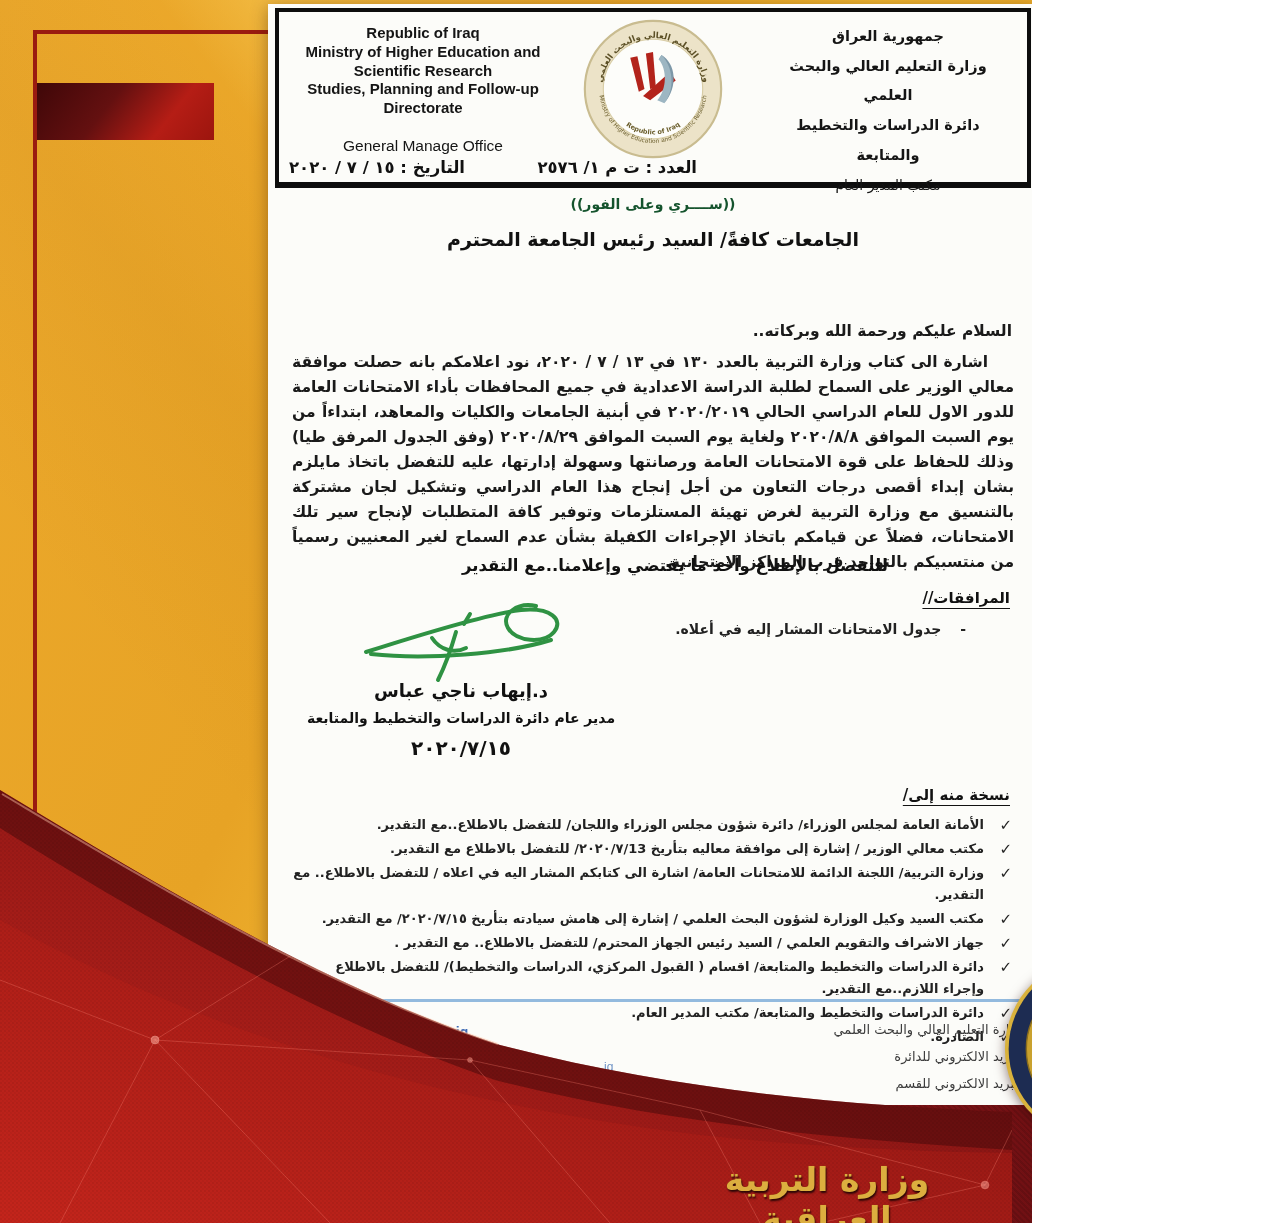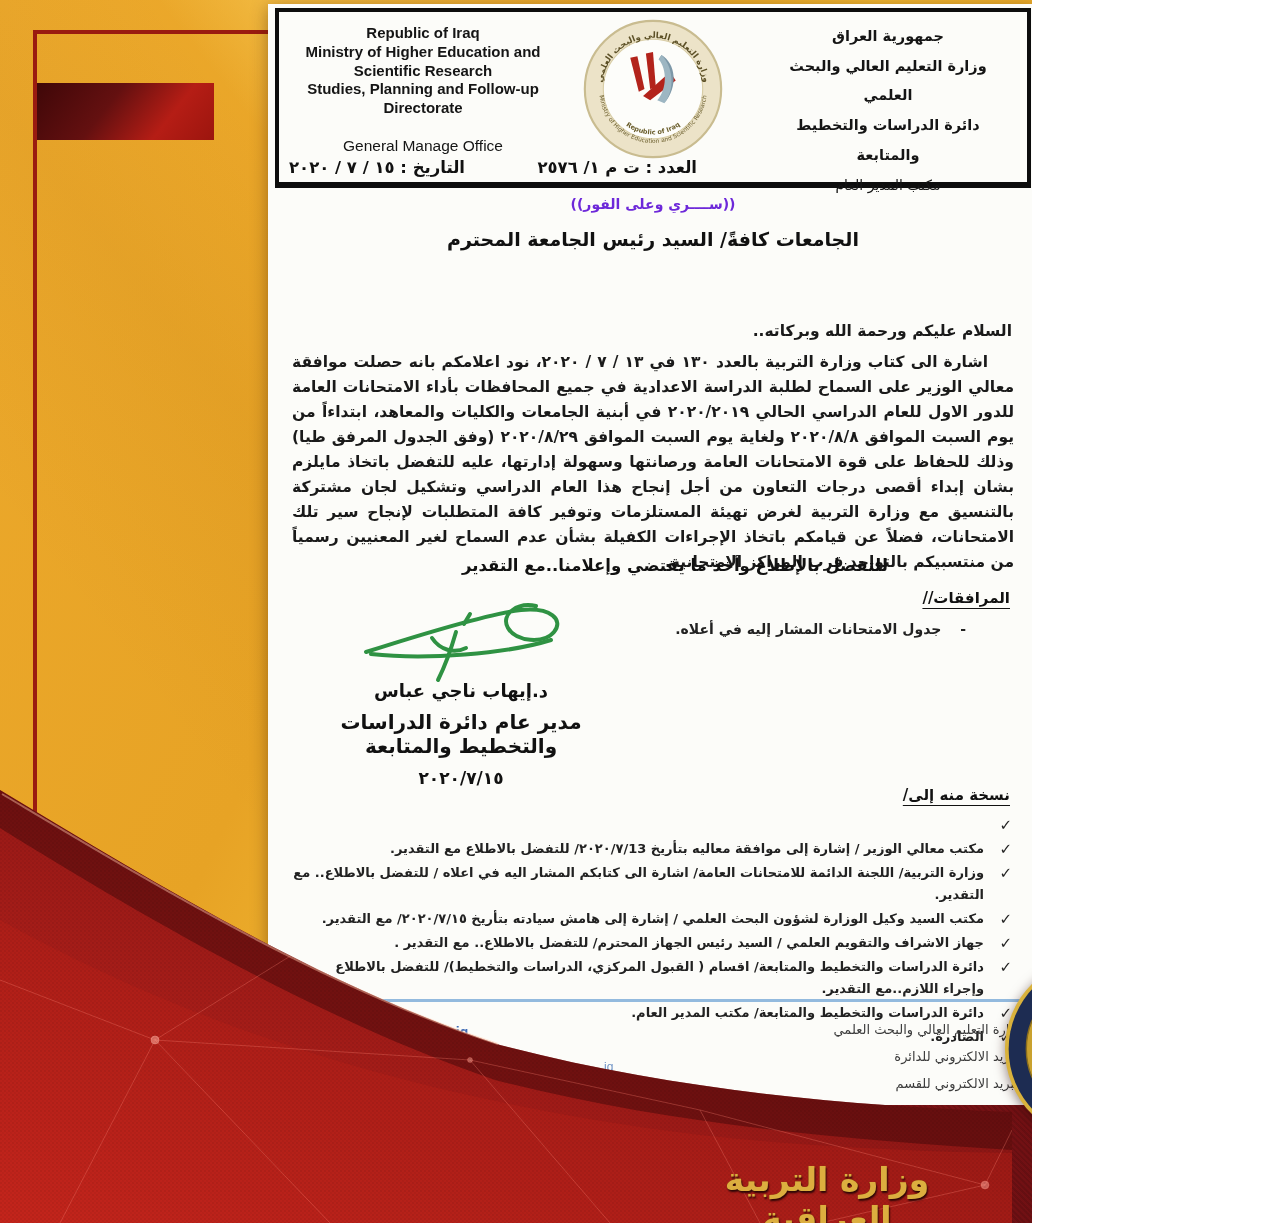--- a/index.html
+++ b/index.html
@@ -23,38 +23,38 @@
   .letterhead{position:absolute;left:7px;top:4px;right:7px;height:180px;border:4px solid #0d0d0d;border-bottom-width:6px;}
   .lh-en{position:absolute;left:18px;top:12px;width:252px;text-align:center;
          font-family:"Liberation Sans",sans-serif;font-weight:bold;font-size:15px;line-height:1.25;color:#151515;}
   .lh-office{margin-top:18px;font-weight:normal;font-size:15.5px;}
   .lh-logo{position:absolute;left:50%;top:6px;transform:translateX(-50%);width:142px;height:142px;}
   .lh-ar{position:absolute;right:14px;top:10px;width:250px;text-align:center;direction:rtl;
          font-weight:bold;font-size:14.5px;line-height:2.05;color:#151515;}
   .lh-ar .light{font-weight:normal;font-size:14px;}
   .ref-row{position:absolute;right:330px;left:10px;bottom:5px;display:flex;direction:rtl;
            justify-content:space-between;font-weight:bold;font-size:16.5px;color:#111;}
-  .stamp{position:absolute;top:192px;left:0;right:0;text-align:center;direction:rtl;font-weight:bold;font-size:14px;color:#6d28d9;}
+  .stamp{position:absolute;top:192px;left:0;right:0;text-align:center;direction:rtl;font-weight:bold;font-size:14px;color:#14532d;}
   .addressee{position:absolute;top:224px;left:0;right:0;text-align:center;direction:rtl;font-weight:bold;font-size:19px;color:#111;}
   .subject{position:absolute;top:272px;left:0;right:0;text-align:center;direction:rtl;font-weight:bold;font-size:19px;color:#111;
            text-decoration:underline;text-underline-offset:7px;text-decoration-thickness:2px;}
   .greeting{position:absolute;top:318px;right:26px;direction:rtl;font-weight:bold;font-size:15.5px;color:#1a1a1a;}
   .body-par{position:absolute;top:346px;left:24px;right:24px;direction:rtl;text-align:justify;
             font-weight:bold;font-size:15.5px;line-height:25px;color:#1a1a1a;}
   .body-par .indent{display:inline-block;width:26px;}
   .closing{position:absolute;top:552px;left:0;right:0;text-align:center;direction:rtl;font-weight:bold;font-size:16.5px;color:#111;padding-left:44px;}
   .attach-label{position:absolute;top:585px;right:28px;direction:rtl;font-weight:bold;font-size:15px;color:#111;
                 text-decoration:underline;text-underline-offset:5px;}
   .attach-item{position:absolute;top:617px;right:72px;direction:rtl;font-weight:600;font-size:14px;color:#222;}
   .attach-item .dash{margin-left:14px;}
   .sig-wrap{position:absolute;left:28px;top:590px;width:330px;text-align:center;}
   .sig-svg{display:block;margin:0 auto;width:250px;height:92px;}
   .sig-name{font-weight:bold;font-size:18px;direction:rtl;color:#111;margin-top:-6px;}
-  .sig-title{font-weight:bold;font-size:20px;direction:rtl;color:#111;margin-top:9px;}
-  .sig-date{font-weight:bold;font-size:17px;direction:rtl;color:#111;margin-top:10px;}
+  .sig-title{font-weight:bold;font-size:14px;direction:rtl;color:#111;margin-top:9px;}
+  .sig-date{font-weight:bold;font-size:20px;direction:rtl;color:#111;margin-top:10px;}
   .cc-label{position:absolute;top:782px;right:28px;direction:rtl;font-weight:bold;font-size:15px;color:#111;
             text-decoration:underline;text-underline-offset:5px;}
   .cc-list{position:absolute;top:810px;left:24px;right:26px;direction:rtl;font-weight:600;font-size:13px;
            line-height:22px;color:#222;}
   .cc-item{display:flex;gap:10px;margin-bottom:2px;}
   .cc-item .chk{flex:0 0 18px;font-size:15px;font-style:italic;}
   .blue-divider{position:absolute;top:995px;left:8px;right:8px;height:3px;background:#93bade;}
   .email-frag{position:absolute;left:160px;top:1020px;color:#3f6bb5;font-family:"Liberation Sans",sans-serif;
               font-weight:bold;font-size:14px;text-decoration:underline;}
   .email-frag2{position:absolute;left:336px;top:1056px;color:#6f93c5;font-family:"Liberation Sans",sans-serif;
@@ -154,20 +154,21 @@
       </svg>
       <div class="sig-name" lang="ar">د.إيهاب ناجي عباس</div>
       <div class="sig-title" lang="ar">مدير عام دائرة الدراسات والتخطيط والمتابعة</div>
       <div class="sig-date">٢٠٢٠/٧/١٥</div>
     </div>
 
     <div class="cc-label" lang="ar">نسخة منه إلى/</div>
     <div class="cc-list" lang="ar">
       <div class="cc-item">
           <span class="chk">✓</span>
+          <span>الأمانة العامة لمجلس الوزراء/ دائرة شؤون مجلس الوزراء واللجان/ للتفضل بالاطلاع..مع التقدير.</span>
         </div>
       <div class="cc-item">
           <span class="chk">✓</span>
           <span>مكتب معالي الوزير / إشارة إلى موافقة معاليه بتأريخ ٢٠٢٠/٧/13/ للتفضل بالاطلاع مع التقدير.</span>
         </div>
       <div class="cc-item">
           <span class="chk">✓</span>
           <span>وزارة التربية/ اللجنة الدائمة للامتحانات العامة/ اشارة الى كتابكم المشار اليه في اعلاه / للتفضل بالاطلاع.. مع التقدير.</span>
         </div>
       <div class="cc-item">

